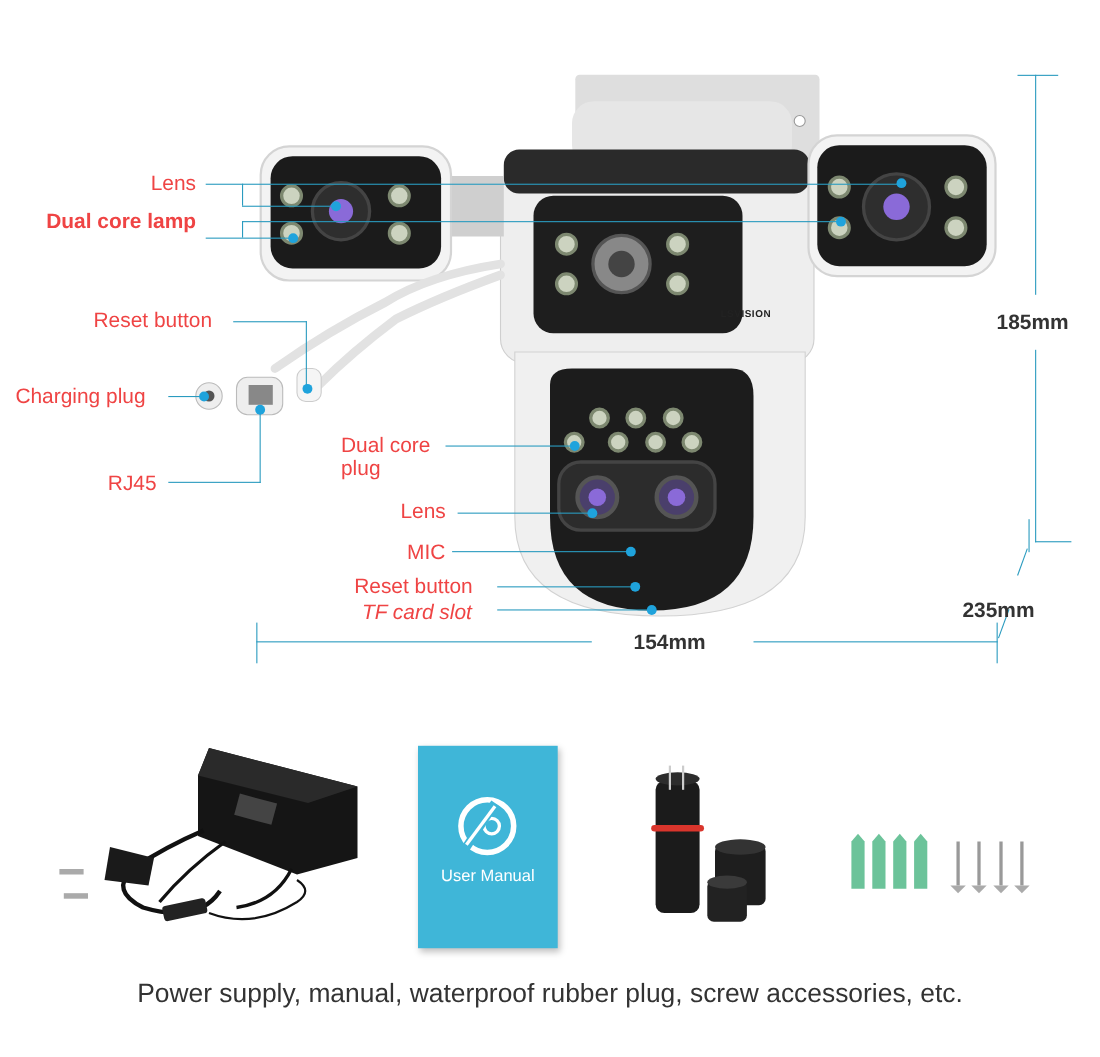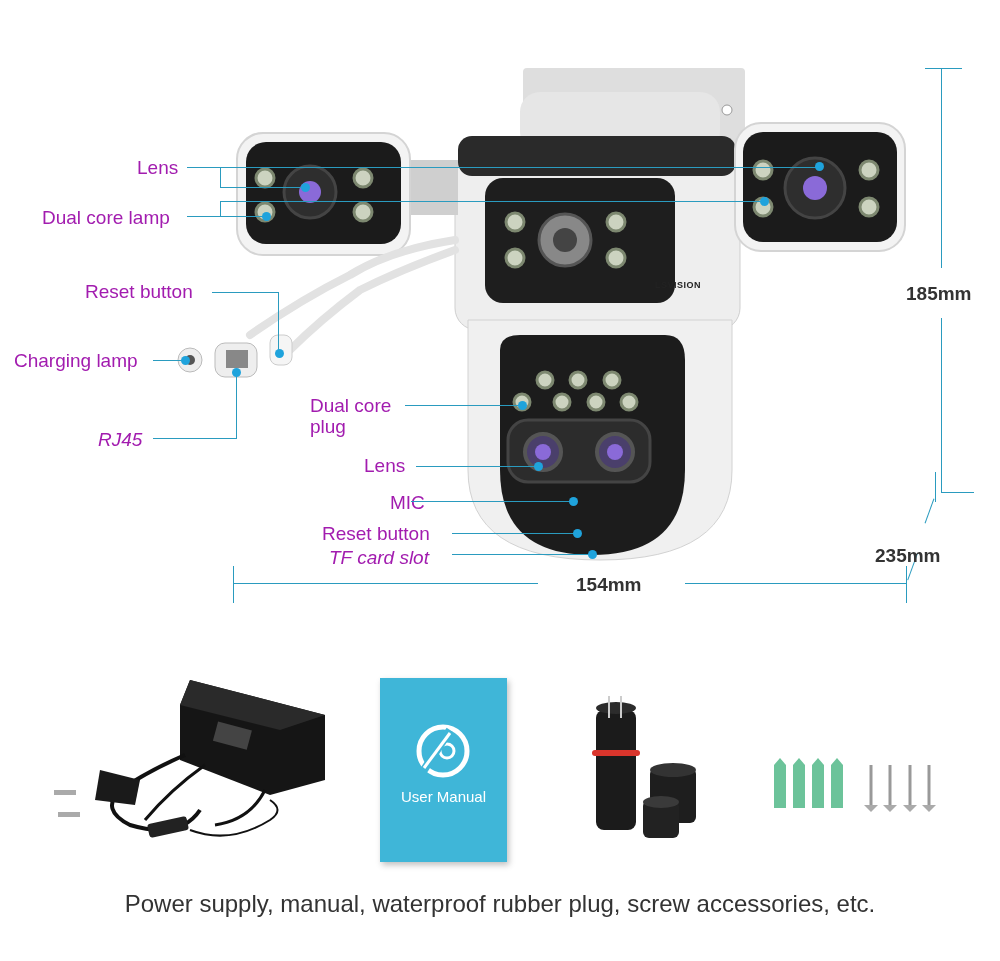--- a/index.html
+++ b/index.html
@@ -1,18 +1,18 @@
 <!DOCTYPE html>
 <html><head>
 <meta charset="utf-8">
 <style>
   * { box-sizing: border-box; margin: 0; padding: 0; }
   html, body { width: 1000px; height: 961px; background: #ffffff; overflow: hidden; }
   body { position: relative; font-family: "Liberation Sans", sans-serif; color: #333; }
-  .label { position: absolute; font-size: 19px; color: #a21caf; white-space: nowrap; line-height: 1; }
+  .label { position: absolute; font-size: 19px; color: #ef4444; white-space: nowrap; line-height: 1; }
   .label.r { text-align: right; }
   .line { position: absolute; background: #2a9bbf; }
   .dot { position: absolute; width: 9px; height: 9px; border-radius: 50%; background: #1fa3dc; }
   .dim { position: absolute; font-size: 19px; color: #333; white-space: nowrap; font-weight: bold; }
   svg { position: absolute; overflow: visible; }
   .caption { position: absolute; left: 0; top: 890px; width: 1000px; text-align: center; font-size: 24px; color: #333; }
   .manual { position: absolute; left: 380px; top: 678px; width: 127px; height: 184px; background: #3fb6d8; box-shadow: 2px 3px 6px rgba(0,0,0,0.25); }
   .manual-title { position: absolute; left: 0; top: 110px; width: 127px; text-align: center; color: #fff; font-size: 15px; }
   .brand { position: absolute; left: 655px; top: 280px; font-size: 9px; font-weight: bold; letter-spacing: 0.5px; color: #222; }
 </style>
@@ -89,60 +89,60 @@
     <circle cx="190" cy="360" r="12" fill="#eee" stroke="#bbb"></circle>
     <circle cx="190" cy="360" r="5" fill="#555"></circle>
     <rect x="215" y="343" width="42" height="34" rx="10" fill="#eee" stroke="#bbb"></rect>
     <rect x="226" y="350" width="22" height="18" fill="#888"></rect>
     <rect x="270" y="335" width="22" height="30" rx="8" fill="#f5f5f5" stroke="#ccc"></rect>
   </svg>
 
   <div class="brand">LSVISION</div>
 
   <div class="label r" style="left:137px;top:158px;">Lens</div>
-  <div class="label r" style="left:42px;top:208px;">Dual core lamp</div>
+  <div class="label r" style="left:42px;top:192px;font-weight:bold;">Dual core lamp</div>
 
   <div class="line" style="left:187px;top:167px;width:633px;height:1px;"></div>
   <div class="line" style="left:220px;top:167px;width:1px;height:20px;"></div>
   <div class="line" style="left:220px;top:187px;width:85px;height:1px;"></div>
   <div class="dot" style="left:301px;top:183px;"></div>
   <div class="dot" style="left:815px;top:162px;"></div>
 
   <div class="line" style="left:187px;top:216px;width:80px;height:1px;"></div>
   <div class="line" style="left:220px;top:201px;width:1px;height:15px;"></div>
   <div class="line" style="left:220px;top:201px;width:545px;height:1px;"></div>
   <div class="dot" style="left:262px;top:212px;"></div>
   <div class="dot" style="left:760px;top:197px;"></div>
 
   <div class="label r" style="left:85px;top:282px;">Reset button</div>
   <div class="line" style="left:212px;top:292px;width:67px;height:1px;"></div>
   <div class="line" style="left:278px;top:292px;width:1px;height:60px;"></div>
   <div class="dot" style="left:275px;top:349px;"></div>
 
-  <div class="label r" style="left:14px;top:351px;">Charging lamp</div>
+  <div class="label r" style="left:14px;top:351px;">Charging plug</div>
   <div class="line" style="left:153px;top:360px;width:32px;height:1px;"></div>
   <div class="dot" style="left:181px;top:356px;"></div>
 
-  <div class="label r" style="left:98px;top:430px;font-style:italic;">RJ45</div>
+  <div class="label r" style="left:98px;top:430px;">RJ45</div>
   <div class="line" style="left:153px;top:438px;width:84px;height:1px;"></div>
   <div class="line" style="left:236px;top:372px;width:1px;height:67px;"></div>
   <div class="dot" style="left:232px;top:368px;"></div>
 
   <div class="label r" style="left:310px;top:396px;text-align:left;width:90px;">
     <div>Dual core</div>
     <div style="margin-top:2px;">plug</div>
   </div>
   <div class="line" style="left:405px;top:405px;width:115px;height:1px;"></div>
   <div class="dot" style="left:518px;top:401px;"></div>
 
   <div class="label r" style="left:364px;top:456px;">Lens</div>
   <div class="line" style="left:416px;top:466px;width:122px;height:1px;"></div>
   <div class="dot" style="left:534px;top:462px;"></div>
 
-  <div class="label r" style="left:390px;top:493px;">MIC</div>
+  <div class="label r" style="left:370px;top:493px;">MIC</div>
   <div class="line" style="left:411px;top:501px;width:162px;height:1px;"></div>
   <div class="dot" style="left:569px;top:497px;"></div>
 
   <div class="label r" style="left:322px;top:524px;">Reset button</div>
   <div class="line" style="left:452px;top:533px;width:125px;height:1px;"></div>
   <div class="dot" style="left:573px;top:529px;"></div>
 
   <div class="label r" style="left:329px;top:548px;font-style:italic;">TF card slot</div>
   <div class="line" style="left:452px;top:554px;width:140px;height:1px;"></div>
   <div class="dot" style="left:588px;top:550px;"></div>

